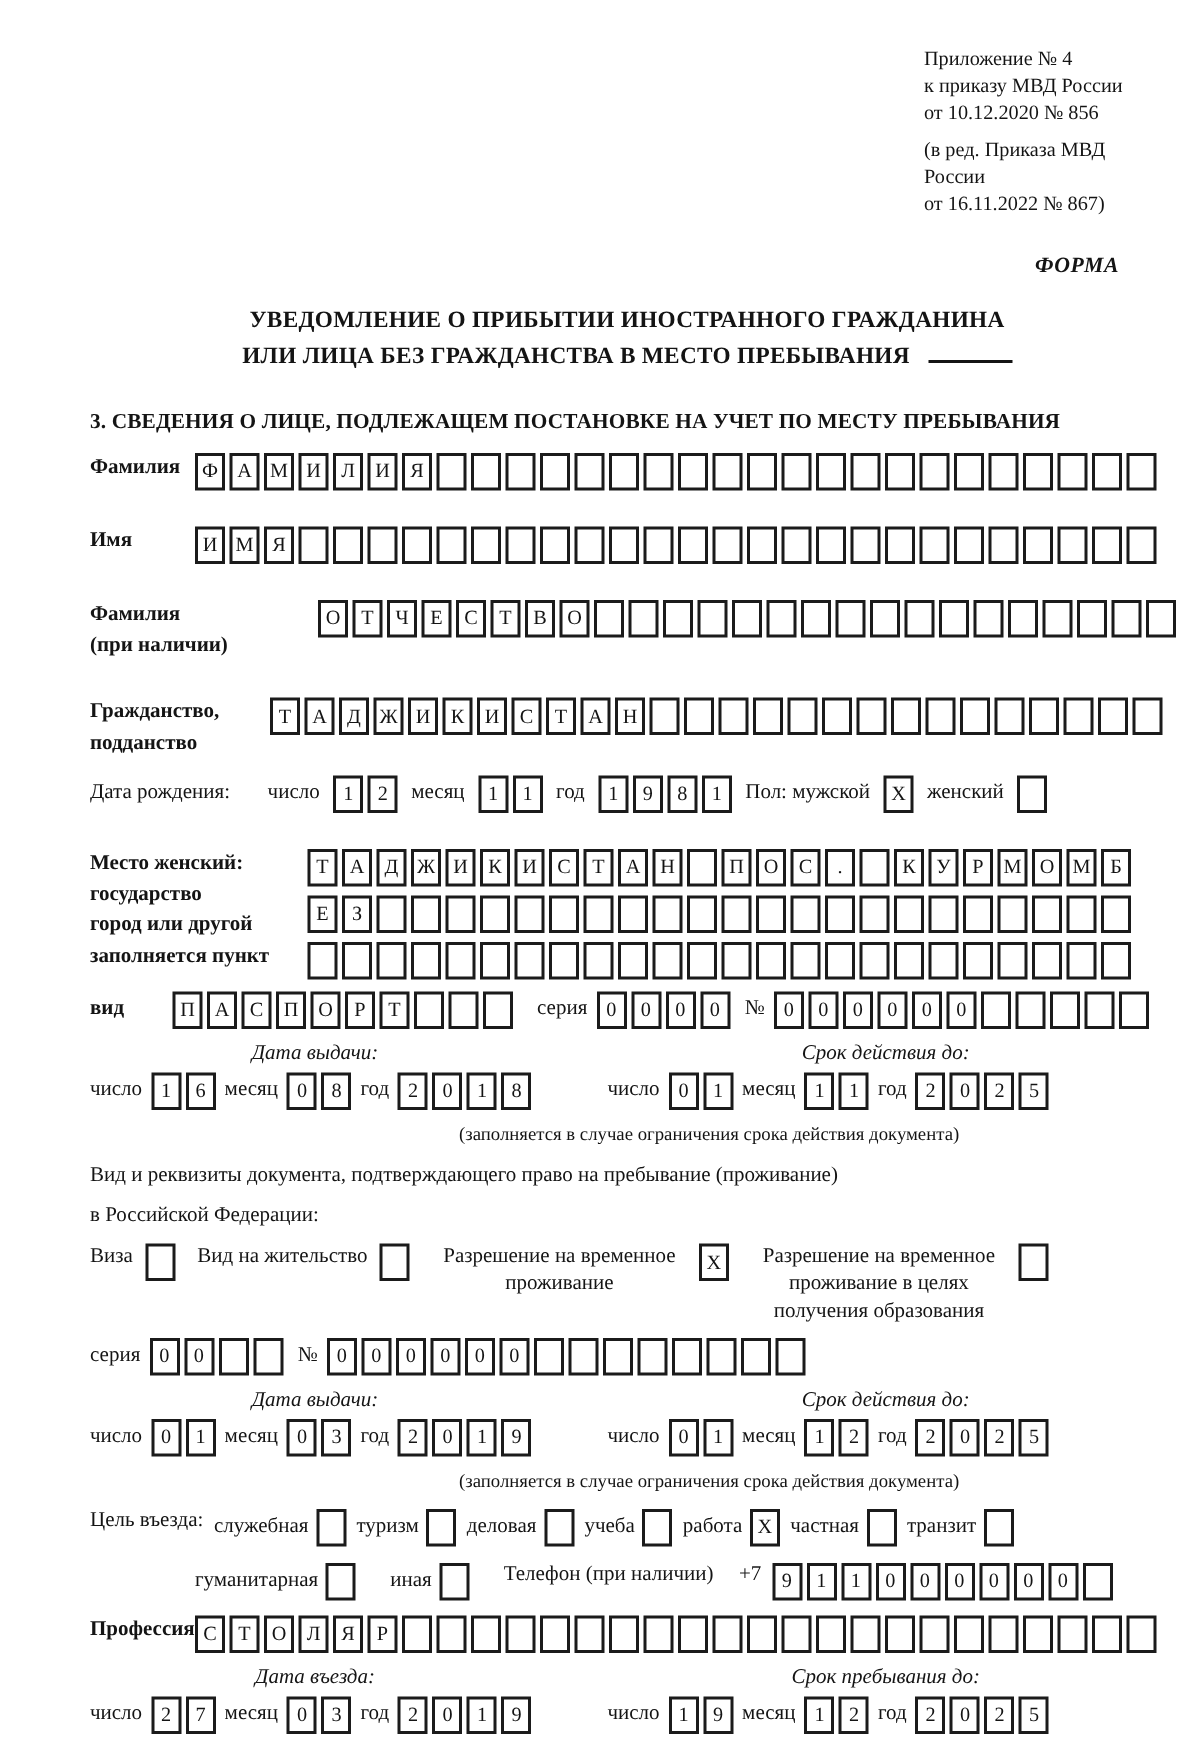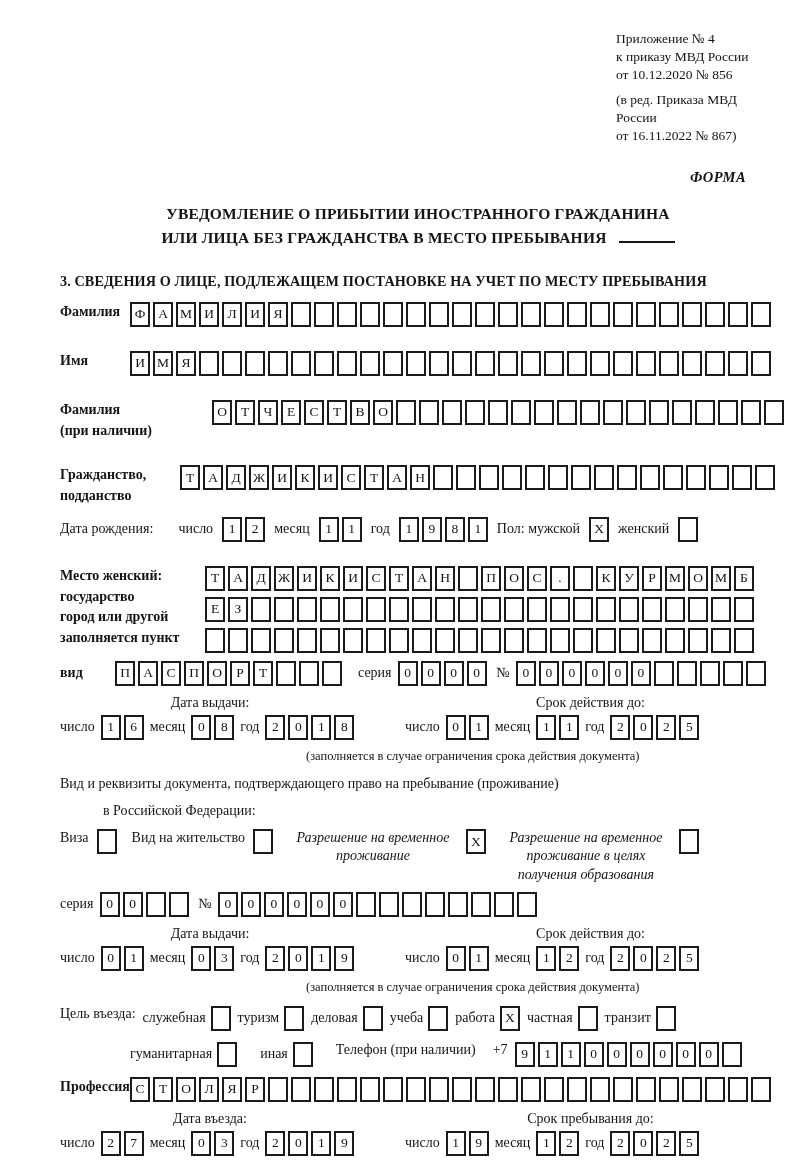--- a/index.html
+++ b/index.html
@@ -41,33 +41,33 @@
   .gap-l { margin-left:16px; }
 
   .doc-heading { text-align:center; font-weight:bold; margin-top:9px; font-size:14.2px; }
 
   .inline-row { display:flex; align-items:center; margin-top:8px; }
   .sp16 { margin-left:16px; } .sp10 { margin-left:10px; } .sp6 { margin-left:6px; }
 
   .datepair { display:flex; margin-top:9px; }
   .dp-left { width:345px; flex:none; }
   .dp-right { flex:1; }
-  .dp-head { text-align:center; font-size:14px; }
+  .dp-head { text-align:center; font-size:14px;font-style:italic; }
   .dp-head.lefthead { width:300px; }
   .dategrp { display:flex; align-items:center; gap:6px; margin-top:4px; }
   .fnote { margin-left:auto; width:470px; text-align:left; font-size:12.5px; margin-top:9px; }
 
   .intro { margin-top:11px; line-height:1.3; }
-  .intro2 { margin-top:9px;margin-left:43px; }
+  .intro2 { margin-top:9px; }
 
   .vrow { display:flex; align-items:flex-start; margin-top:9px; gap:15px; }
   .vgrp { display:flex; align-items:flex-start; gap:8px; }
   .vlbl { line-height:1.3; }
   .center { text-align:center; }
-  .w170 { width:170px; flex:none;font-style:italic; }
+  .w170 { width:170px; flex:none; }
 
   .crow { display:flex; gap:7px; margin-top:11px; }
   .copt { display:flex; align-items:center; gap:5px; }
   .indent70 { margin-left:70px; }
 </style>
 </head>
 <body>
 
 <div class="page">
 

